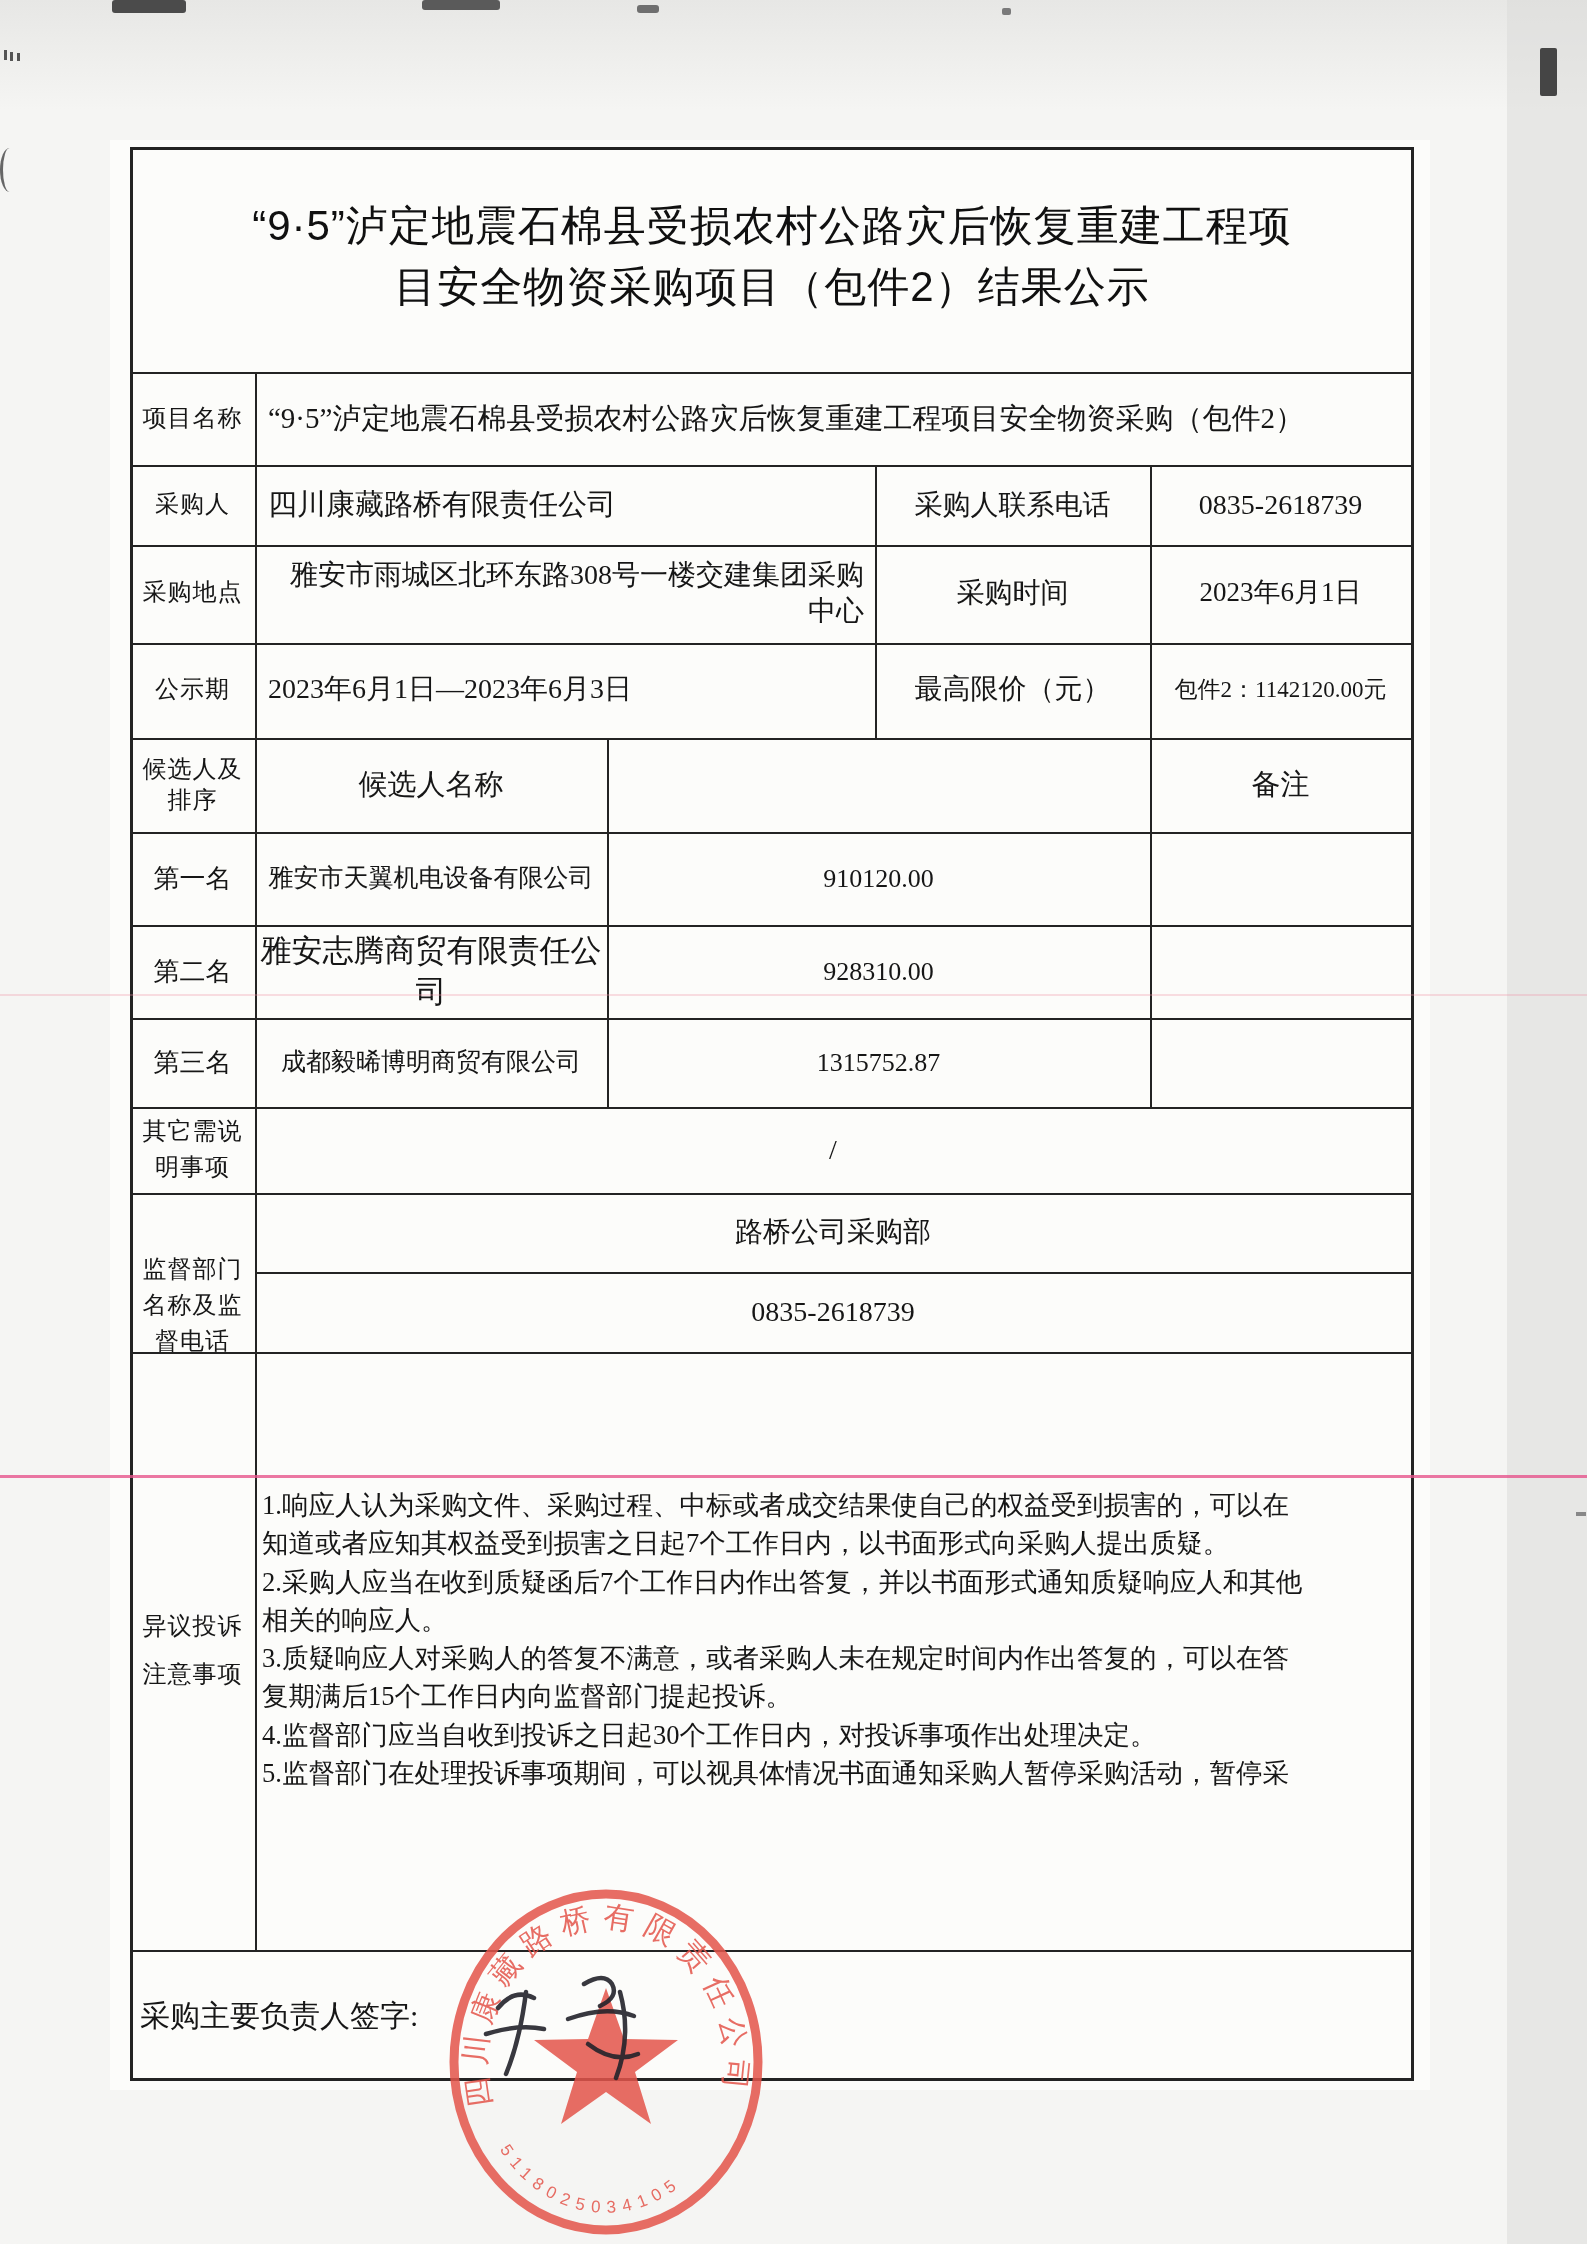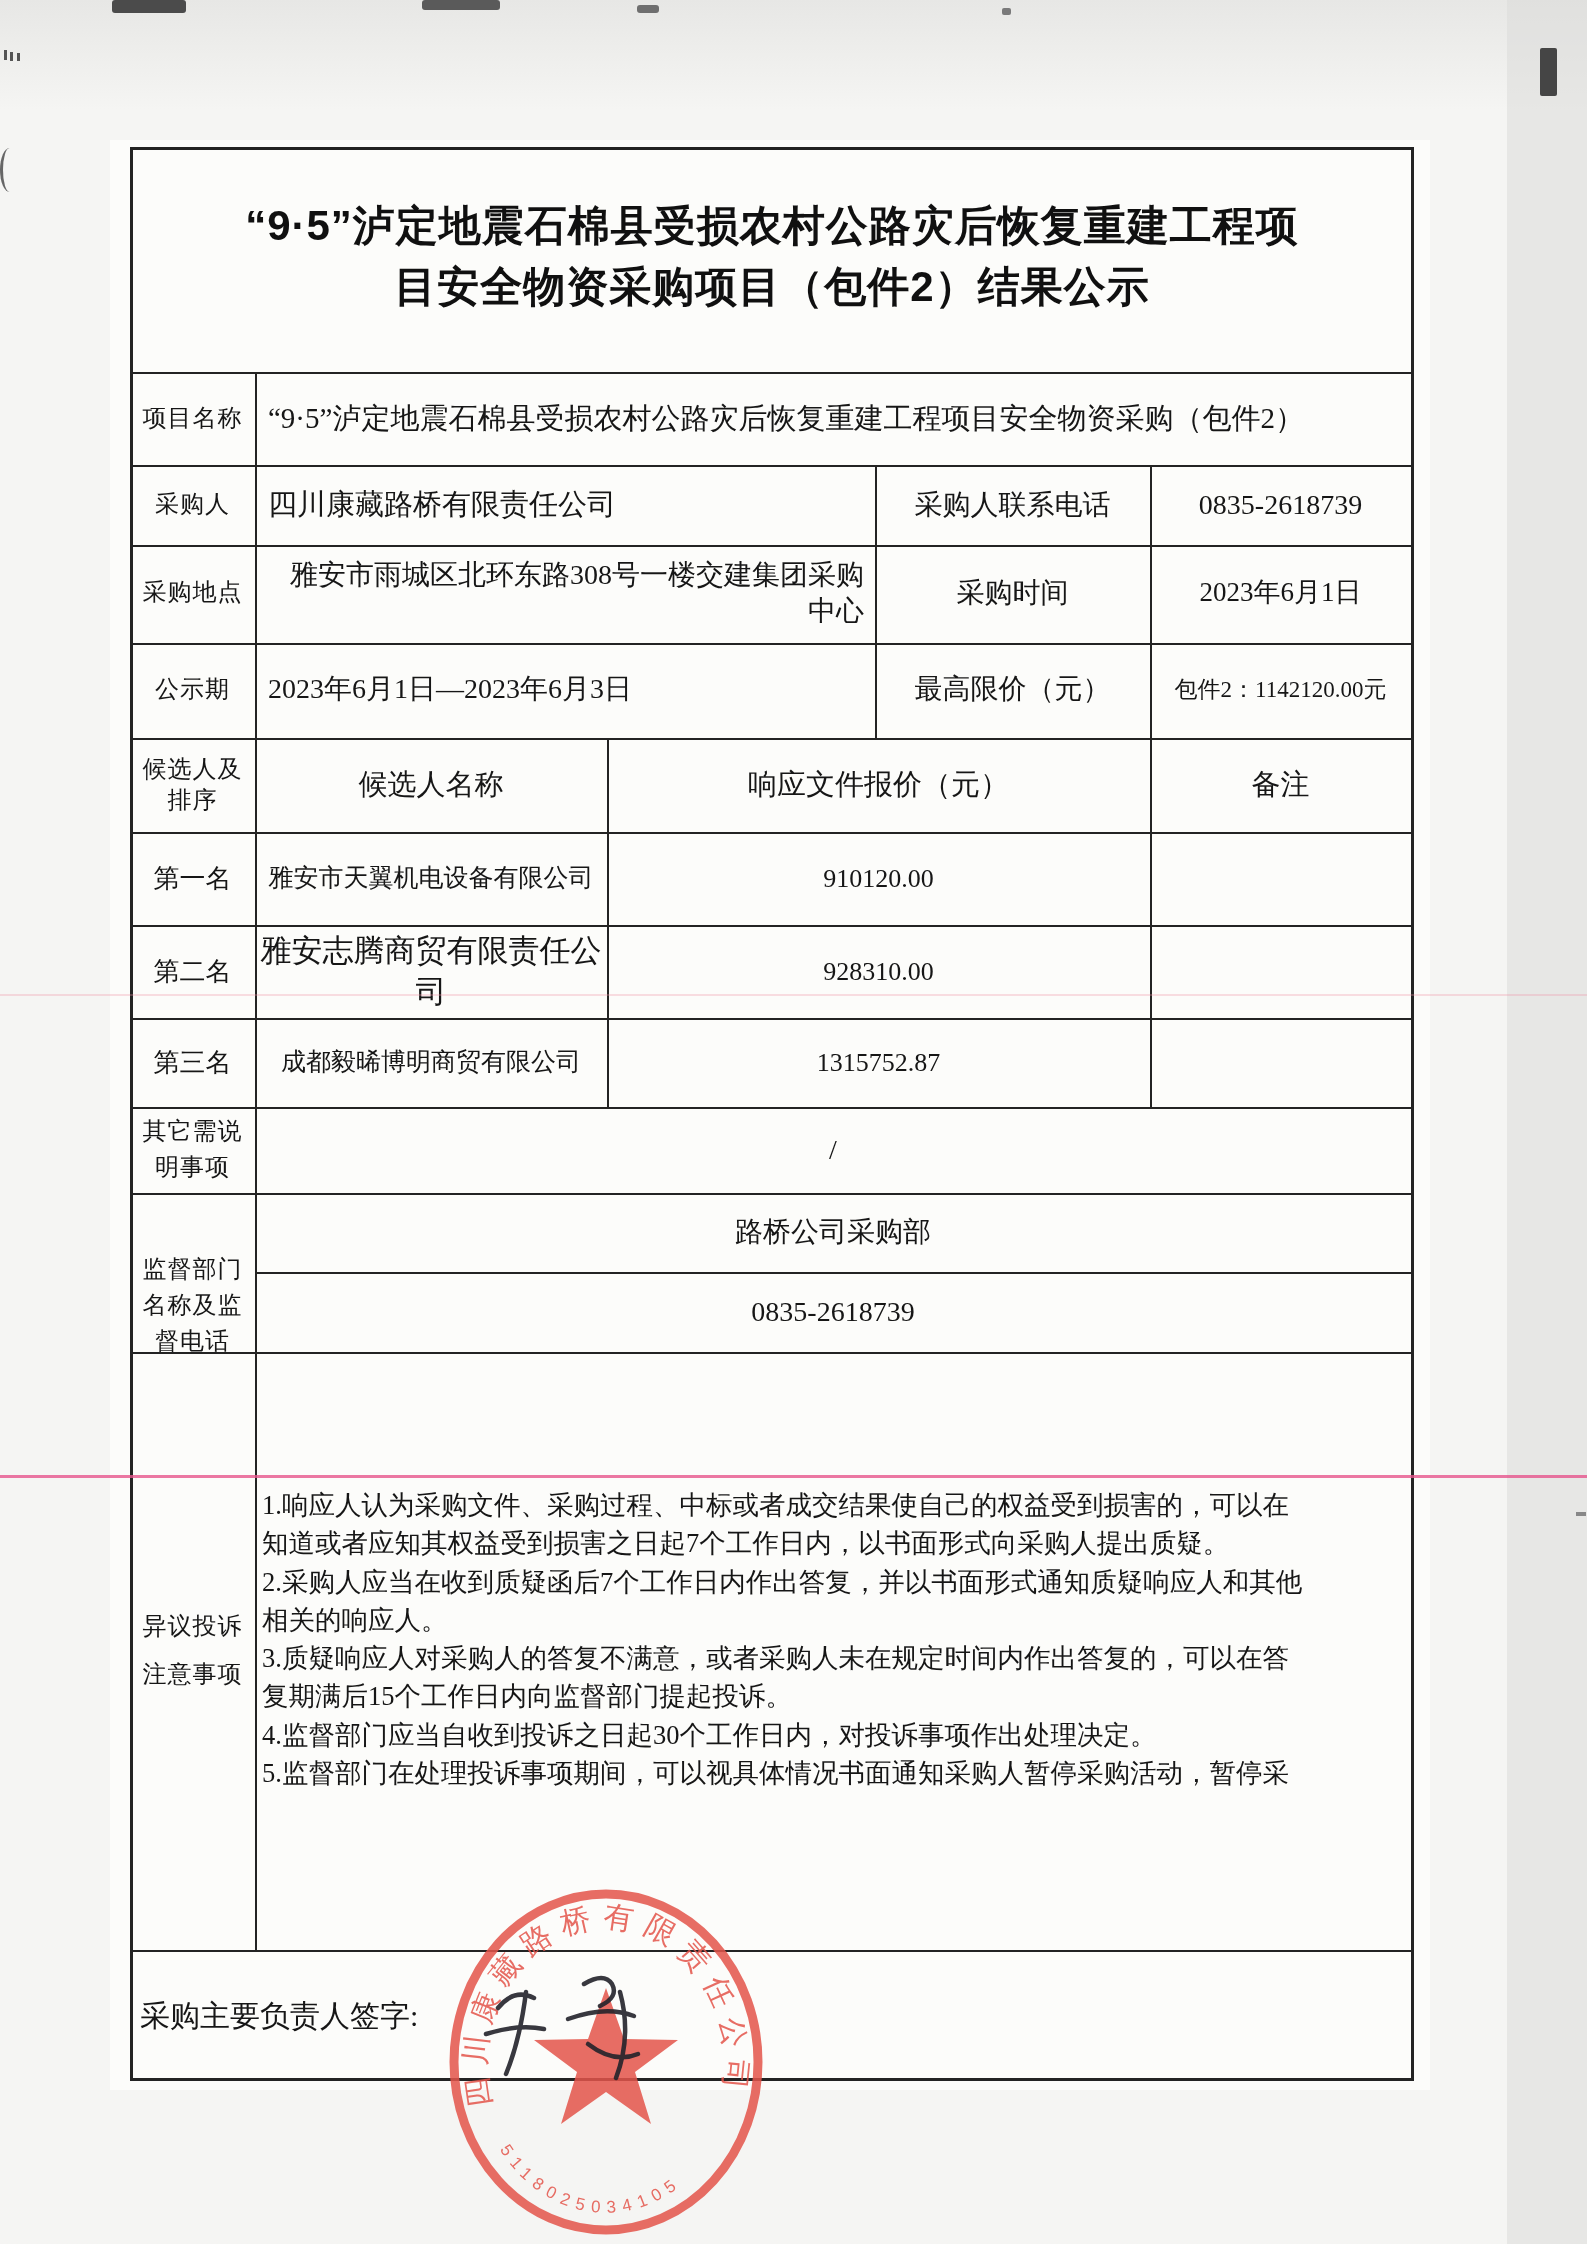--- a/index.html
+++ b/index.html
@@ -27,21 +27,21 @@
   .vline.thick{width:3px;}
 
   
   .cell{position:absolute;display:flex;align-items:center;justify-content:center;
     text-align:center;line-height:1.3;z-index:3;}
   .cell.left{justify-content:flex-start;text-align:right;}
   .lab{font-size:24px;letter-spacing:1px;}
   .doc-title{
     position:absolute;left:140px;top:196px;width:1264px;z-index:3;
     font-family:"Liberation Sans", sans-serif;
-    font-weight:bold;font-size:42px;line-height:1.45;
+    font-weight:normal;font-size:42px;line-height:1.45;
     text-align:center;color:#101010;letter-spacing:1px;
   }
 
   
   .pink-line{position:absolute;left:0;width:1587px;height:3px;
     background:rgba(230,85,140,.8);z-index:8;}
   .pink-faint{position:absolute;left:0;width:1587px;height:2px;
     background:rgba(238,145,165,.3);z-index:8;}
 
   
@@ -77,21 +77,20 @@
   <div class="cell" style="left:877px;top:545px;width:271px;height:96px;font-size:28px;">采购时间</div>
   <div class="cell" style="left:1152px;top:545px;width:257px;height:96px;font-size:27px;">2023年6月1日</div>
 
   <div class="cell lab" style="left:132px;top:643px;width:121px;height:93px;">公示期</div>
   <div class="cell left" style="left:268px;top:643px;width:596px;height:93px;font-size:28px;">2023年6月1日—2023年6月3日</div>
   <div class="cell" style="left:877px;top:643px;width:271px;height:93px;font-size:28px;">最高限价（元）</div>
   <div class="cell" style="left:1151px;top:643px;width:259px;height:93px;font-size:23px;letter-spacing:0;">包件2：1142120.00元</div>
 
   <div class="cell lab" style="left:132px;top:740px;width:121px;height:90px;">候选人及排序</div>
   <div class="cell" style="left:257px;top:740px;width:348px;height:90px;font-size:29px;">候选人名称</div>
-  <div class="cell" style="left:609px;top:740px;width:539px;height:90px;font-size:29px;">响应文件报价（元）</div>
   <div class="cell" style="left:1152px;top:740px;width:257px;height:90px;font-size:29px;">备注</div>
 
   <div>
     <div class="cell" style="left:132px;top:834px;width:121px;height:89px;font-size:26px;">第一名</div>
     <div class="cell" style="left:257px;top:834px;width:348px;height:89px;font-size:25px;">雅安市天翼机电设备有限公司</div>
     <div class="cell" style="left:609px;top:834px;width:539px;height:89px;font-size:26px;">910120.00</div>
     <div class="cell" style="left:1152px;top:834px;width:257px;height:89px;font-size:26px;"></div>
   </div>
 
   <div>

